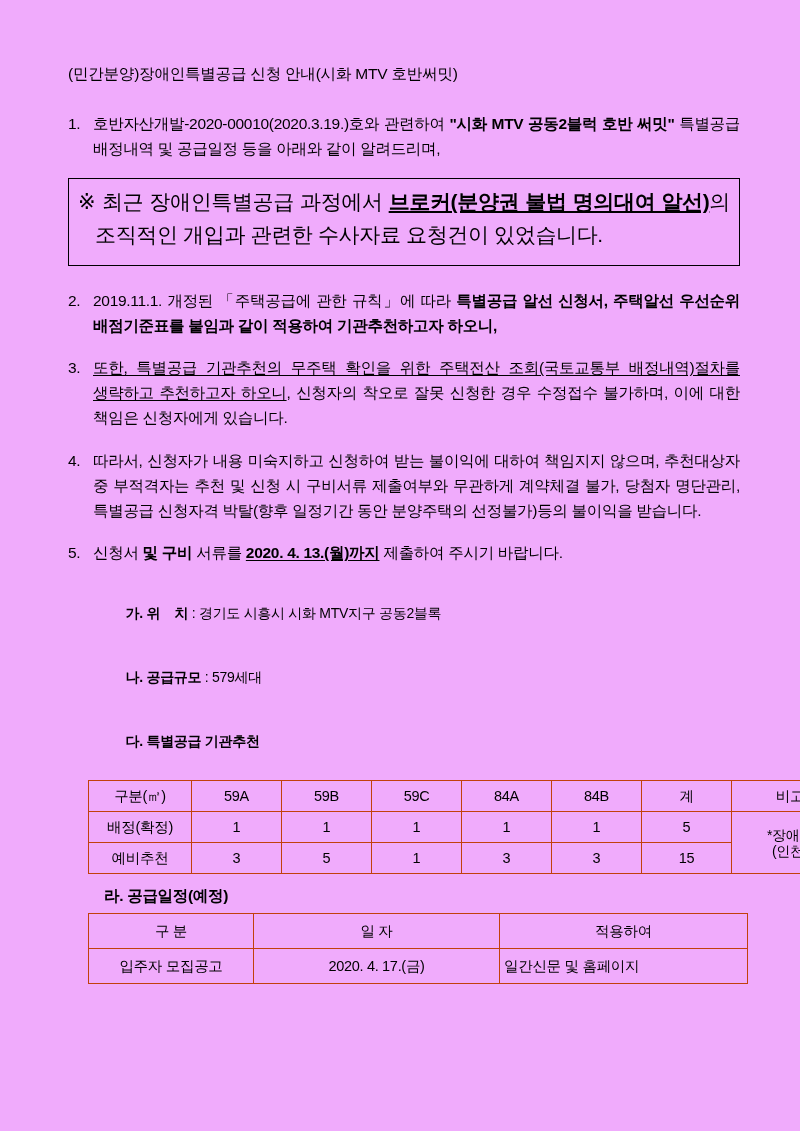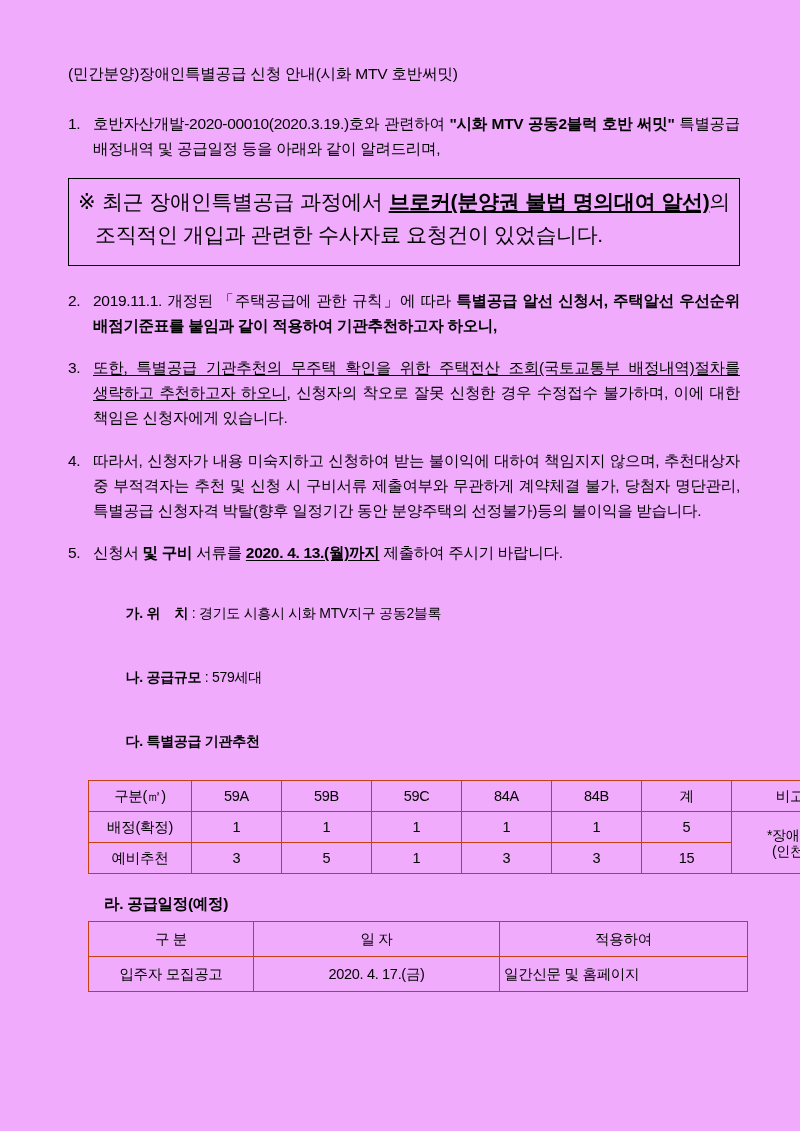--- a/index.html
+++ b/index.html
@@ -84,21 +84,21 @@
     margin: 0 0 7px 0;
     padding-left: 36px;
     font-size: 14px;
     line-height: 1.52;
     letter-spacing: -0.3px;
   }
   .sub-item { white-space: pre; }
   .sub-item .lbl { font-weight: bold; }
 
   .sub-heading {
-    margin: 20px 0 6px 0;
+    margin: 12px 0 6px 0;
     padding-left: 36px;
     font-size: 15.5px;
     font-weight: bold;
     letter-spacing: -0.3px;
   }
 
   
   table {
     border-collapse: collapse;
     margin-left: 20px;

